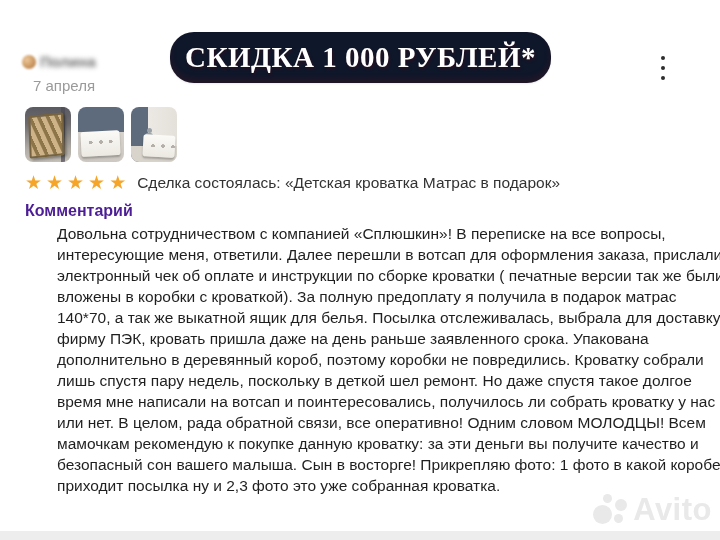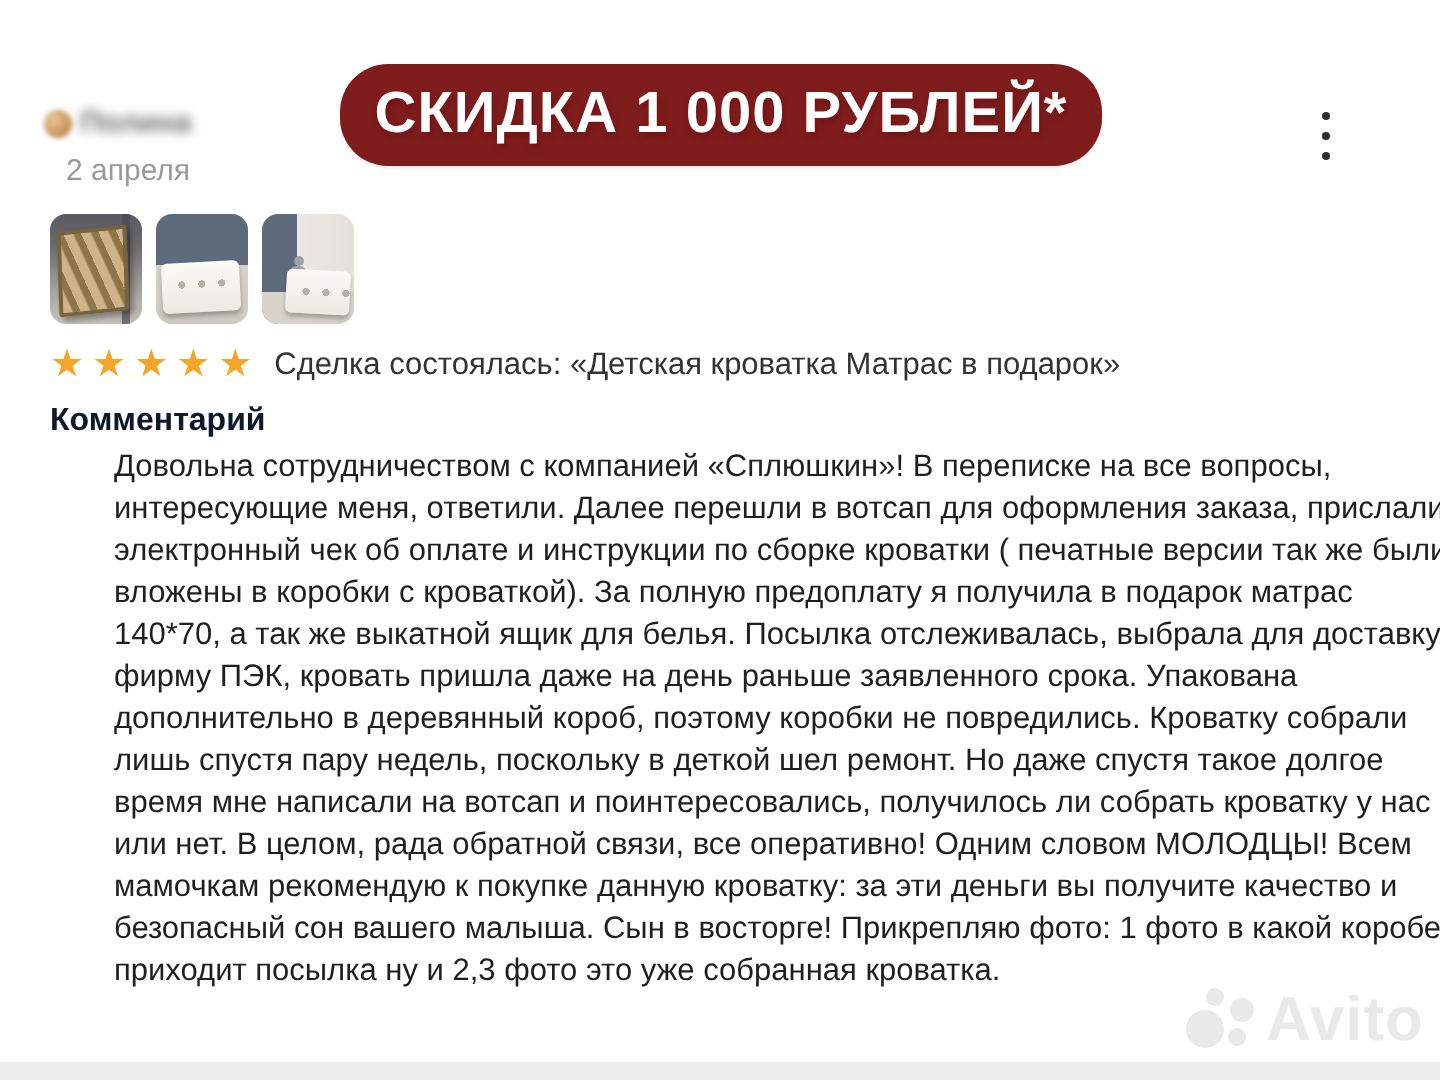--- a/index.html
+++ b/index.html
@@ -25,24 +25,25 @@
     font-size: 15px; font-weight: bold; color: #6f6f6f;
     filter: blur(2.6px);
   }
   .review-date {
     position: absolute; left: 33px; top: 77px;
     font-size: 15px; color: #9a9a9a;
   }
   .promo-banner {
     position: absolute; left: 170px; top: 32px;
     width: 381px; height: 51px;
-    background: #7f1d1d;
+    background: #0f172a;
     border-radius: 24px;
     display: flex; align-items: center; justify-content: center;
     box-shadow: inset 0 -4px 6px rgba(130,20,30,0.18), 0 1px 2px rgba(0,0,0,0.08);
+    font-family: Liberation Serif, serif;
   }
   .promo-banner span {
     color: #ffffff; font-weight: bold; font-size: 29px; letter-spacing: 0.5px;
     text-shadow: 1px 2px 3px rgba(90,0,10,0.35);
     white-space: nowrap;
   }
   .kebab {
     position: absolute; left: 657px; top: 56px; width: 12px; height: 24px;
     display: flex; flex-direction: column; align-items: center; justify-content: space-between;
     cursor: pointer;
@@ -97,21 +98,21 @@
   .rating-row {
     position: absolute; left: 25px; top: 173px;
     display: flex; align-items: center;
   }
   .stars { color: #f5a62a; font-size: 19px; letter-spacing: 4px; line-height: 1; }
   .deal-text { font-size: 15.5px; color: #333; margin-left: 7px; white-space: nowrap; }
 
   
   .comment-title {
     position: absolute; left: 25px; top: 202px;
-    font-size: 16px; font-weight: bold; color: #0f172a;
+    font-size: 16px; font-weight: bold; color: #4c1d95;
   }
   .comment-body {
     position: absolute; left: 25px; top: 223px; width: 676px;
     font-size: 15.5px; line-height: 21px; color: #1f1f1f;
     text-align: left;
     margin-left: 32px;
   }
 
   
   .watermark {
@@ -132,21 +133,21 @@
     background: #ededed;
   }
 </style>
 </head>
 <body>
 
 <div class="card">
 
   <div class="avatar"></div>
   <div class="user-name">Полина</div>
-  <div class="review-date">2 апреля</div>
+  <div class="review-date">7 апреля</div>
 
   <div class="promo-banner">
     <span>СКИДКА 1 000 РУБЛЕЙ*</span>
   </div>
 
   <div class="kebab">
     <i></i>
       <i></i>
       <i></i>
   </div>

